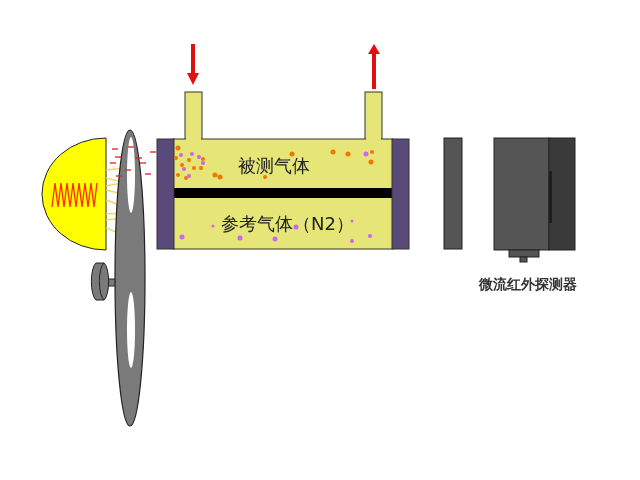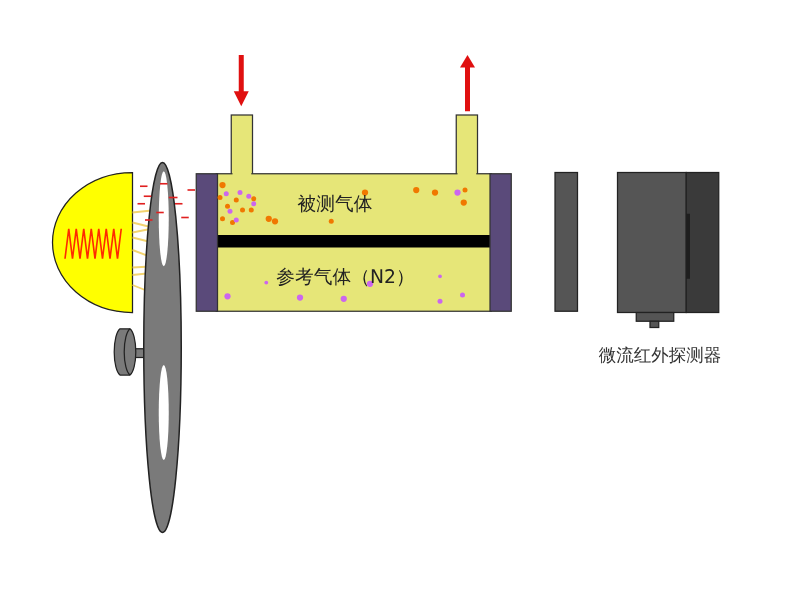--- a/index.html
+++ b/index.html
@@ -1,21 +1,21 @@
 <!DOCTYPE html>
 <html><head>
 <meta charset="utf-8">
 <style>
   html, body { margin:0; padding:0; background:#ffffff; }
   body { width:640px; height:480px; position:relative; overflow:hidden;
          font-family:"DejaVu Sans", sans-serif; }
   #diagram { position:absolute; left:0; top:0; }
   .label { position:absolute; color:#222; white-space:nowrap; }
-  .cell-label { font-size:15px; }
-  .det-label { font-size:14px; color:#333; }
+  .cell-label { font-size:18px; }
+  .det-label { font-size:14px; color:#333;font-weight:bold; }
 </style>
 </head>
 <body>
 
 <svg id="diagram" width="640" height="480" viewBox="0 0 640 480" xmlns="http://www.w3.org/2000/svg">
 
   <g>
     <path d="M106,138 A64,56 0 0 0 106,250 Z" fill="#FFFF00" stroke="#222" stroke-width="1"></path>
     <polyline points="52,207 55,183 58,207 61,183 64,207 67,183 70,207 73,183 76,207 79,183 82,207 85,183 88,207 91,183 94,207 97,183" fill="none" stroke="#FF2A00" stroke-width="1.3"></polyline>
     <g stroke="#F2D060" stroke-width="1.5" opacity="0.9">

